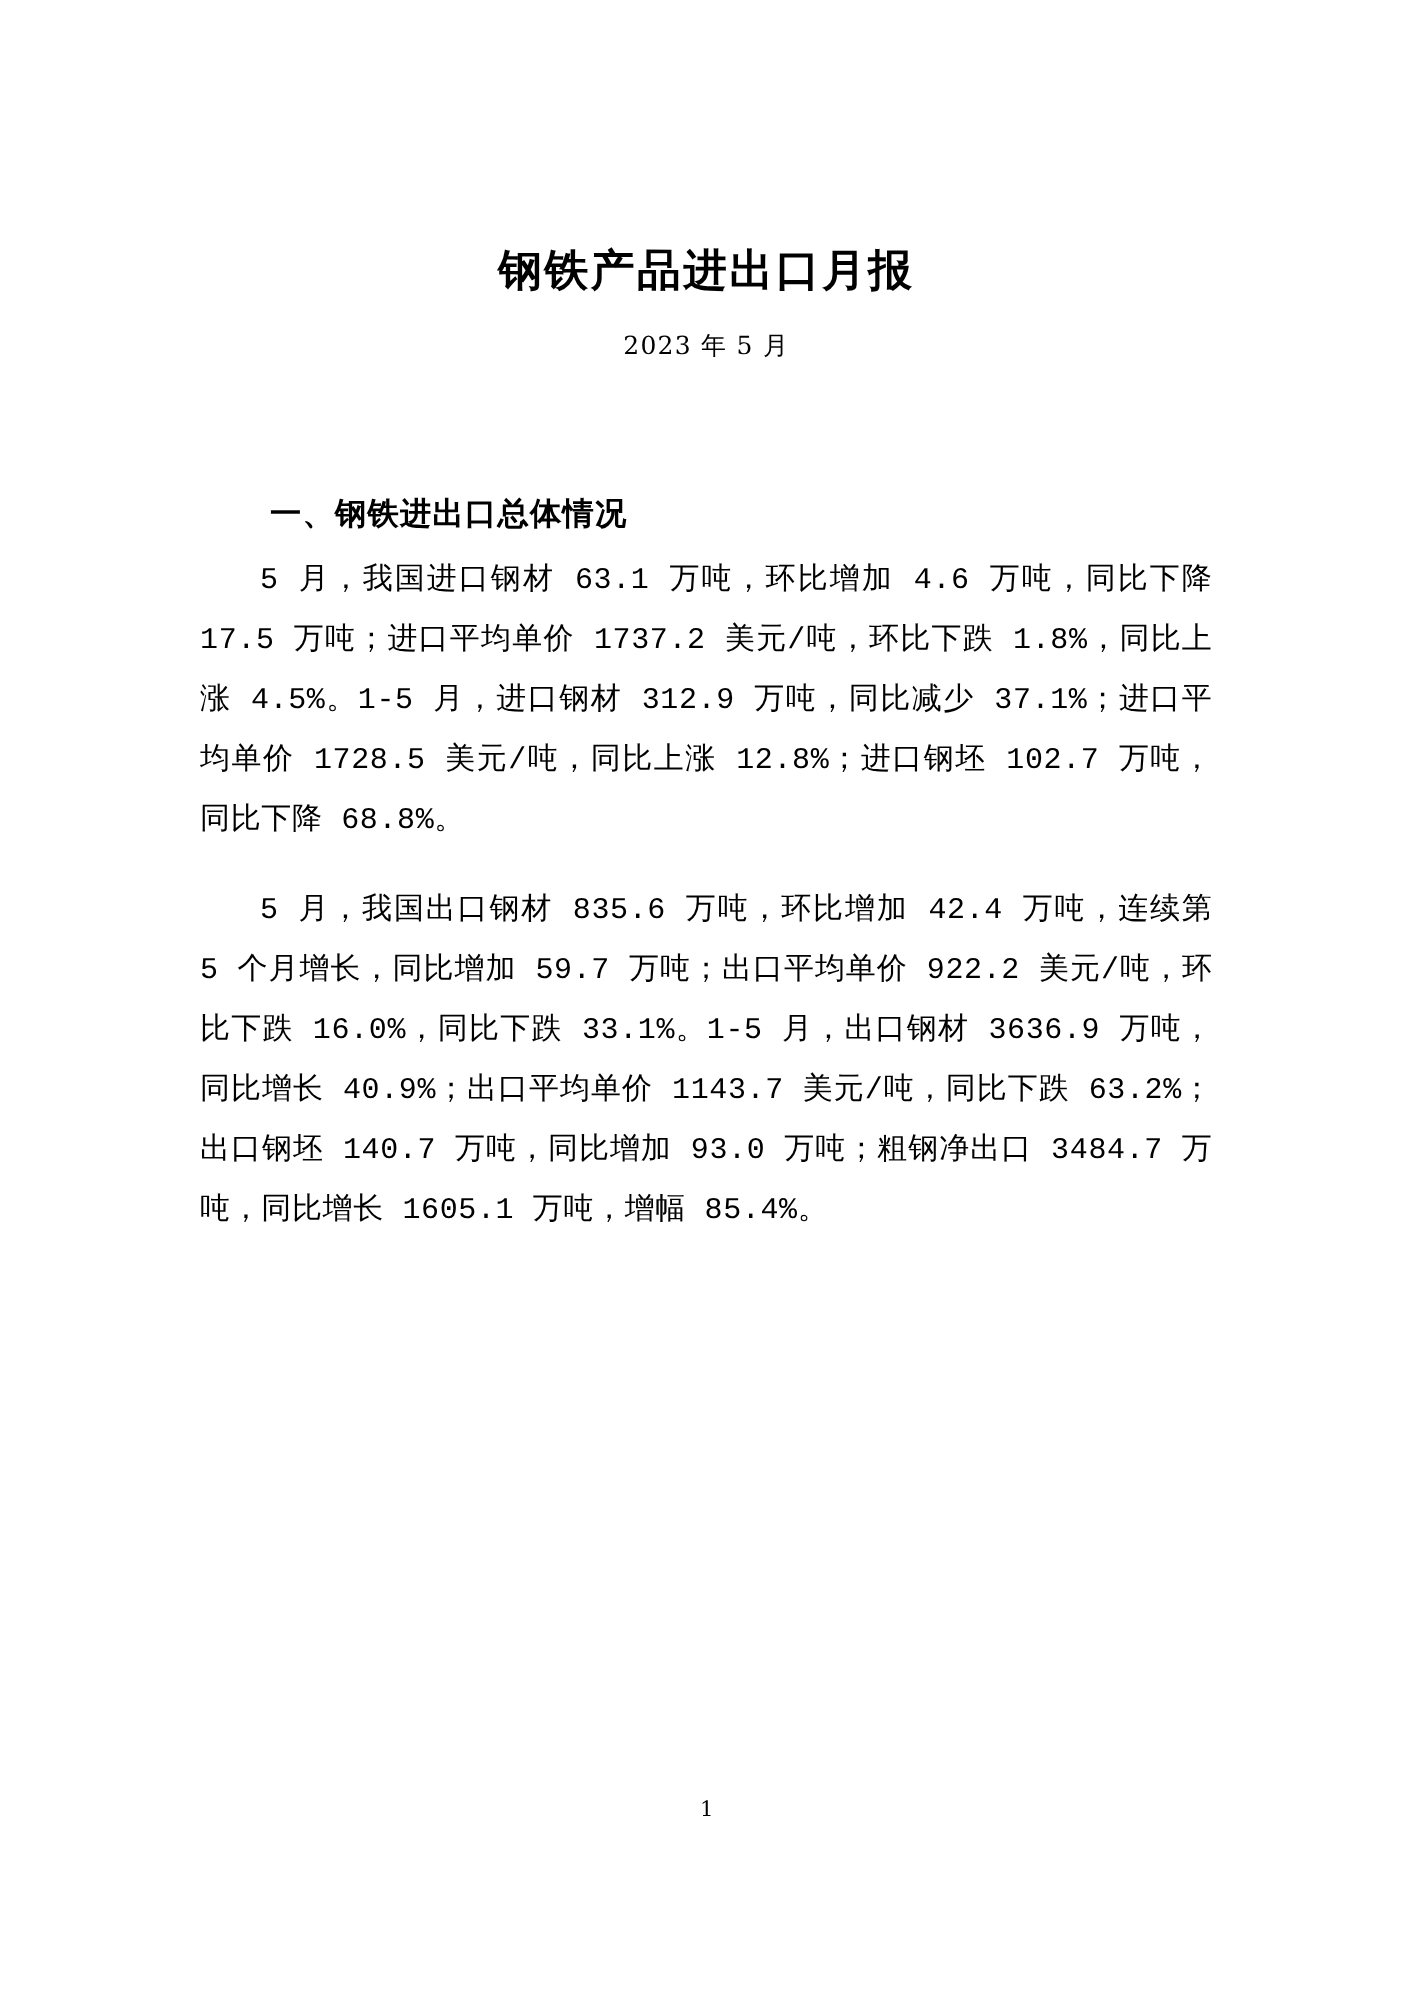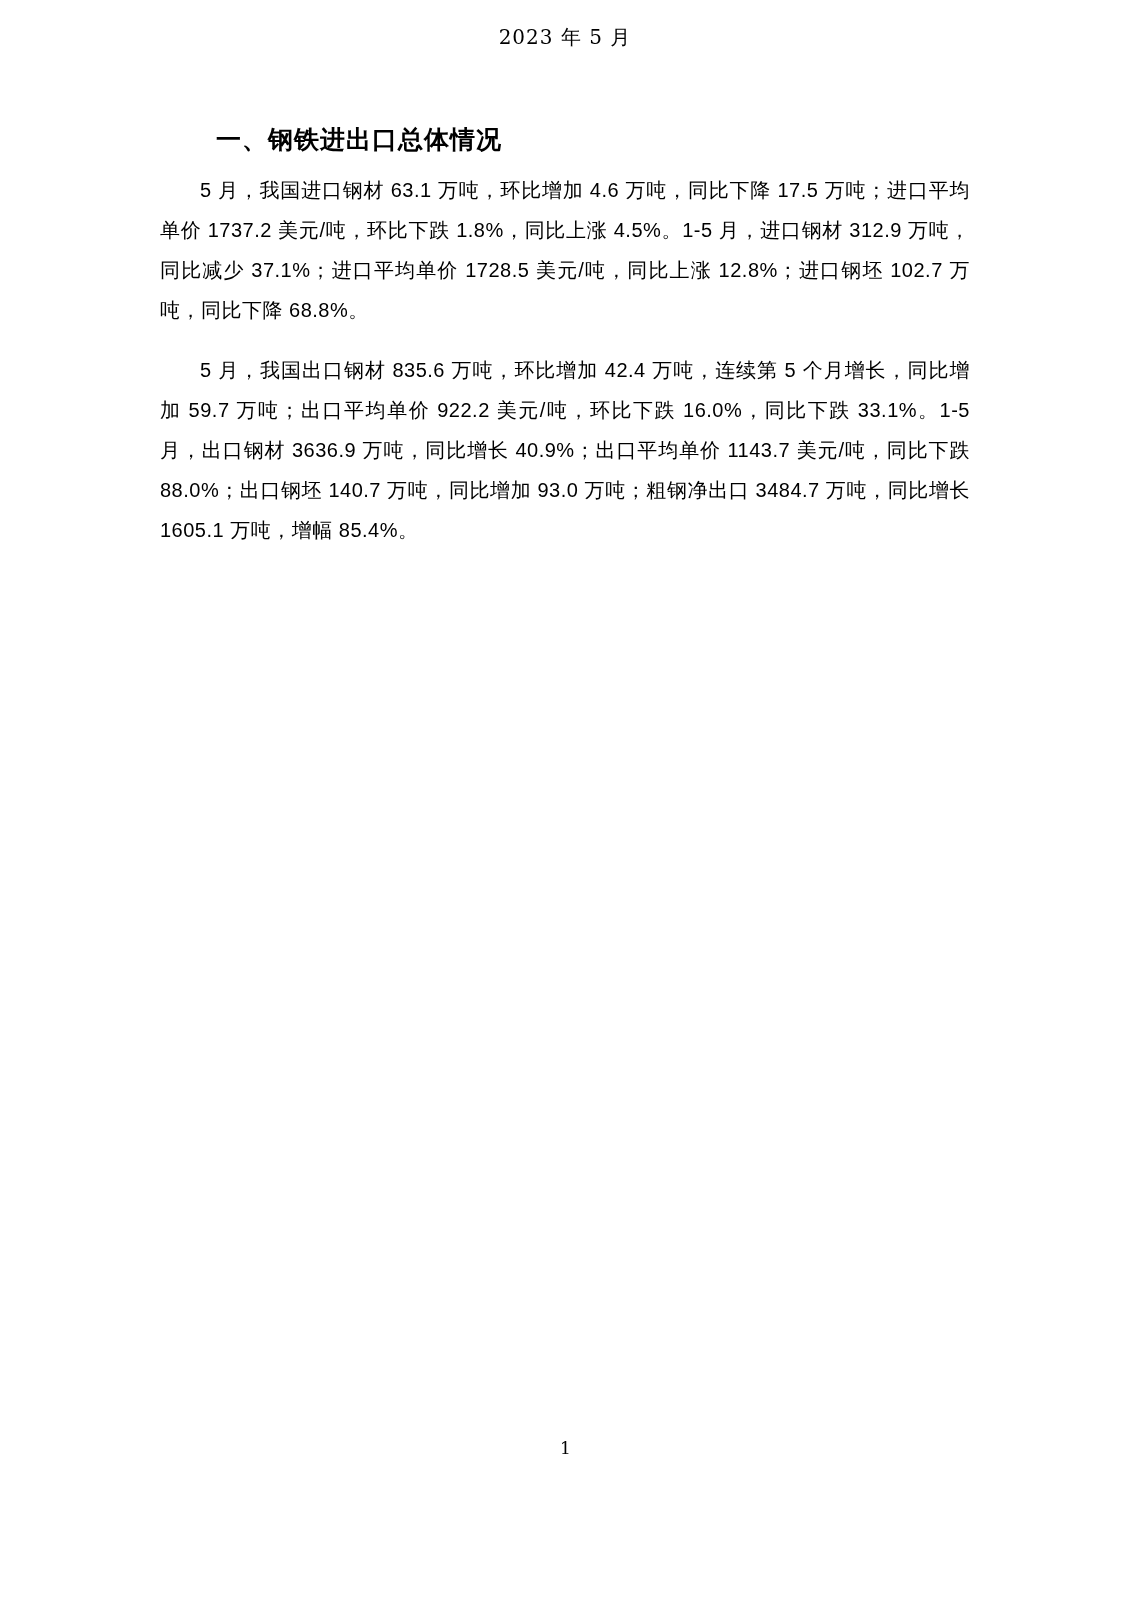--- a/index.html
+++ b/index.html
@@ -43,26 +43,26 @@
     font-family: "DejaVu Serif", "Liberation Serif", serif;
     font-size: 20px;
     letter-spacing: 1px;
     margin-top: 24px;
   }
   .section-heading {
     font-family: "DejaVu Serif", "Liberation Serif", serif;
     font-weight: bold;
     font-size: 25px;
     letter-spacing: 1px;
-    margin-top: 72px;
+    margin-top: 104px;
     margin-left: 56px;
   }
   .para {
-    font-family: Liberation Sans, sans-serif;
-    font-size: 20px;
+    font-family: Liberation Mono, monospace;
+    font-size: 24px;
     line-height: 2.0;
     text-align: justify;
     text-justify: inter-ideograph;
     text-indent: 2em;
     margin-top: 14px;
     letter-spacing: 0.5px;
   }
   .para + .para {
     margin-top: 6px;
   }
@@ -76,25 +76,26 @@
     font-size: 17px;
     color: #000;
   }
 </style>
 </head>
 <body>
 
 <div class="page">
   <div class="doc-body">
 
+    <div class="doc-title">钢铁产品进出口月报</div>
 
     <div class="doc-subtitle">2023 年 5 月</div>
 
     <div class="section-heading">一、钢铁进出口总体情况</div>
 
     <p class="para">5 月，我国进口钢材 63.1 万吨，环比增加 4.6 万吨，同比下降 17.5 万吨；进口平均单价 1737.2 美元/吨，环比下跌 1.8%，同比上涨 4.5%。1-5 月，进口钢材 312.9 万吨，同比减少 37.1%；进口平均单价 1728.5 美元/吨，同比上涨 12.8%；进口钢坯 102.7 万吨，同比下降 68.8%。</p>
 
-    <p class="para">5 月，我国出口钢材 835.6 万吨，环比增加 42.4 万吨，连续第 5 个月增长，同比增加 59.7 万吨；出口平均单价 922.2 美元/吨，环比下跌 16.0%，同比下跌 33.1%。1-5 月，出口钢材 3636.9 万吨，同比增长 40.9%；出口平均单价 1143.7 美元/吨，同比下跌 88.0%；出口钢坯 140.7 万吨，同比增加 93.0 万吨；粗钢净出口 3484.7 万吨，同比增长 1605.1 万吨，增幅 85.4%。</p>
+    <p class="para">5 月，我国出口钢材 835.6 万吨，环比增加 42.4 万吨，连续第 5 个月增长，同比增加 59.7 万吨；出口平均单价 922.2 美元/吨，环比下跌 16.0%，同比下跌 33.1%。1-5 月，出口钢材 3636.9 万吨，同比增长 40.9%；出口平均单价 1143.7 美元/吨，同比下跌 63.2%；出口钢坯 140.7 万吨，同比增加 93.0 万吨；粗钢净出口 3484.7 万吨，同比增长 1605.1 万吨，增幅 85.4%。</p>
 
   </div>
 
   <div class="page-number">1</div>
 </div>
 
 </body></html>

